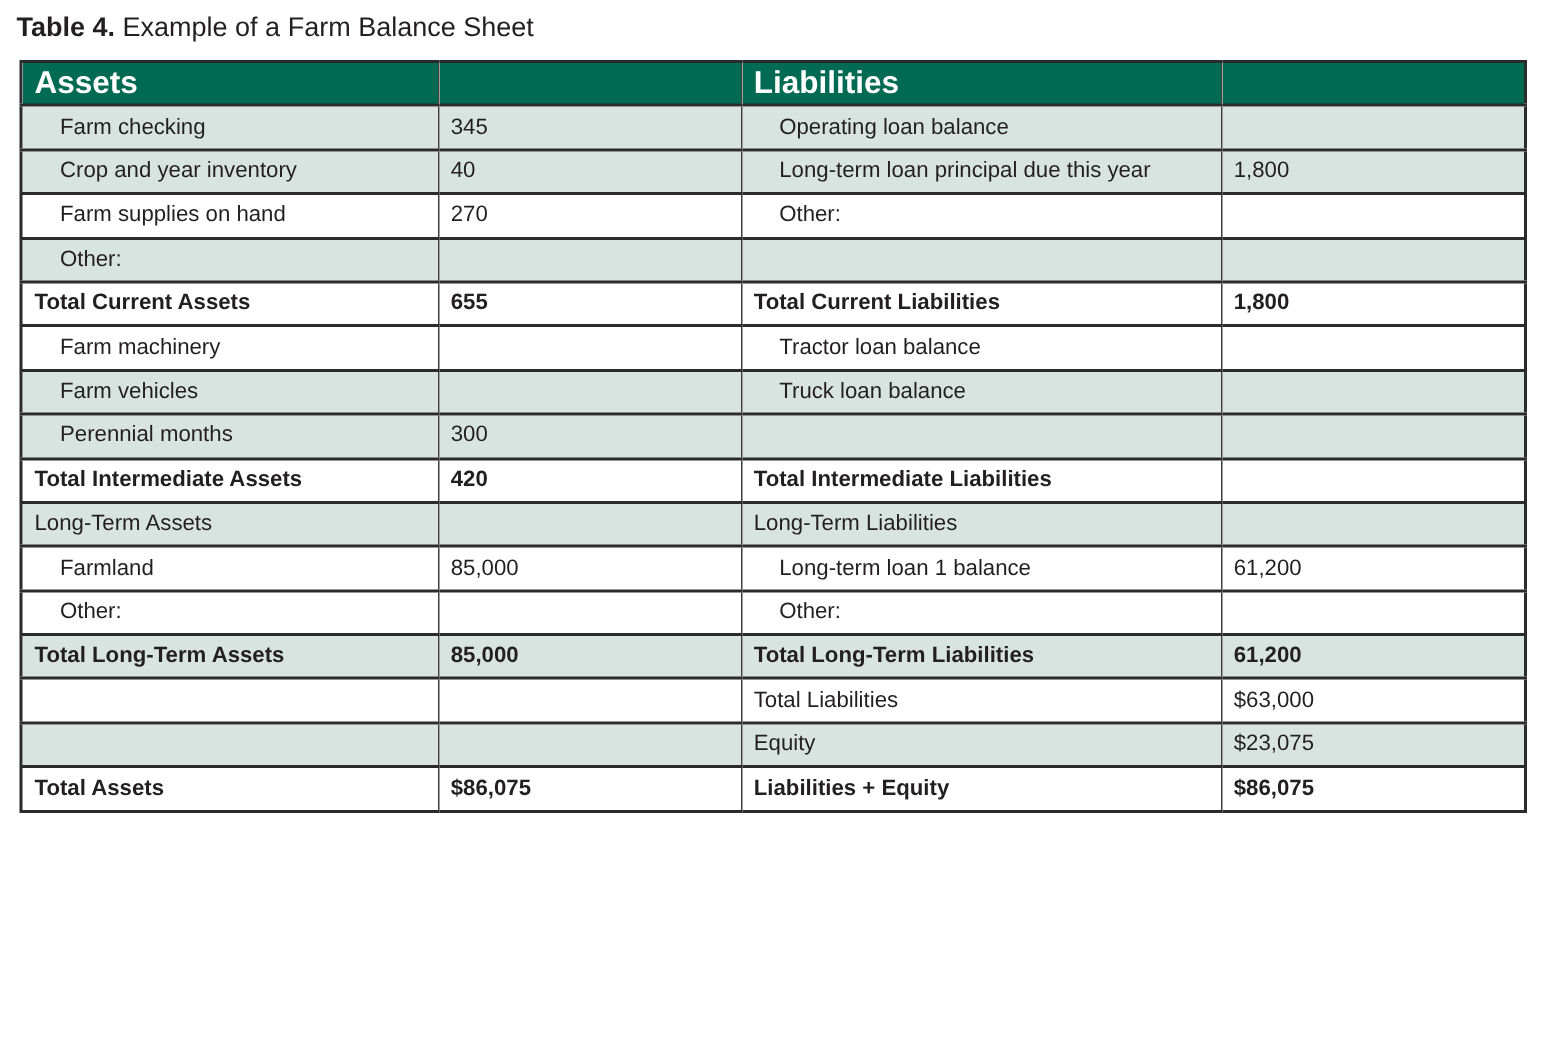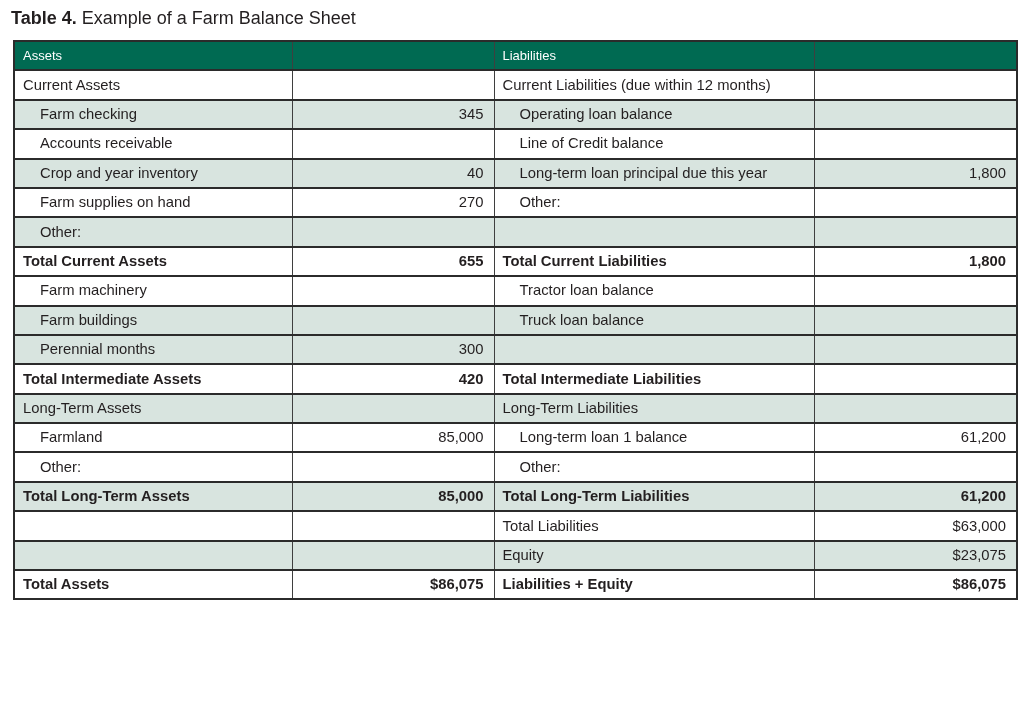--- a/index.html
+++ b/index.html
@@ -44,27 +44,27 @@
     font-size:14.8px;
     line-height:1;
     white-space:nowrap;
     overflow:hidden;
     vertical-align:middle;
     text-align:left;
   }
   th{
     background:var(--header-bg);
     color:var(--header-text);
-    font-weight:normal;
-    font-size:13px;
+    font-weight:bold;
+    font-size:21px;
   }
   tr.green td{background:var(--stripe);}
   td.item{padding-left:25px;}
   td.total{font-weight:bold;}
-  td.value{text-align:right;padding-right:10px;}
+  td.value{text-align:left;padding-right:10px;}
 </style>
 </head>
 <body>
 
 <div class="title">
   <span class="t-label">Table 4.</span><span>Example of a Farm Balance Sheet</span>
 </div>
 
 <table class="balance">
   <colgroup>
@@ -75,36 +75,24 @@
   </colgroup>
   <thead>
     <tr>
       <th>Assets</th>
       <th></th>
       <th>Liabilities</th>
       <th></th>
     </tr>
   </thead>
   <tbody id="rows-body">
-      <tr class="white">
-        <td class="label section">Current Assets</td>
-        <td class="value"></td>
-        <td class="label section">Current Liabilities (due within 12 months)</td>
-        <td class="value"></td>
-      </tr>
       <tr class="green">
         <td class="label item">Farm checking</td>
         <td class="value">345</td>
         <td class="label item">Operating loan balance</td>
-        <td class="value"></td>
-      </tr>
-      <tr class="white">
-        <td class="label item">Accounts receivable</td>
-        <td class="value"></td>
-        <td class="label item">Line of Credit balance</td>
         <td class="value"></td>
       </tr>
       <tr class="green">
         <td class="label item">Crop and year inventory</td>
         <td class="value">40</td>
         <td class="label item">Long-term loan principal due this year</td>
         <td class="value">1,800</td>
       </tr>
       <tr class="white">
         <td class="label item">Farm supplies on hand</td>
@@ -124,21 +112,21 @@
         <td class="label total">Total Current Liabilities</td>
         <td class="value total">1,800</td>
       </tr>
       <tr class="white">
         <td class="label item">Farm machinery</td>
         <td class="value"></td>
         <td class="label item">Tractor loan balance</td>
         <td class="value"></td>
       </tr>
       <tr class="green">
-        <td class="label item">Farm buildings</td>
+        <td class="label item">Farm vehicles</td>
         <td class="value"></td>
         <td class="label item">Truck loan balance</td>
         <td class="value"></td>
       </tr>
       <tr class="green">
         <td class="label item">Perennial months</td>
         <td class="value">300</td>
         <td class="label blank"></td>
         <td class="value"></td>
       </tr>

